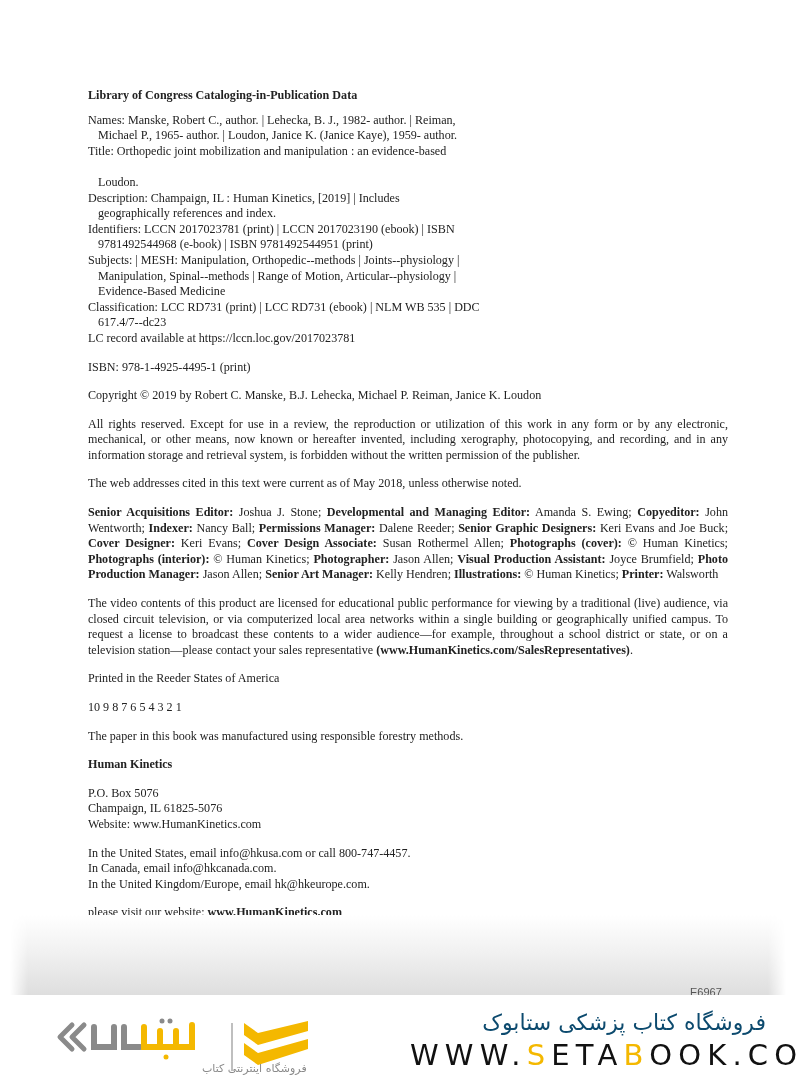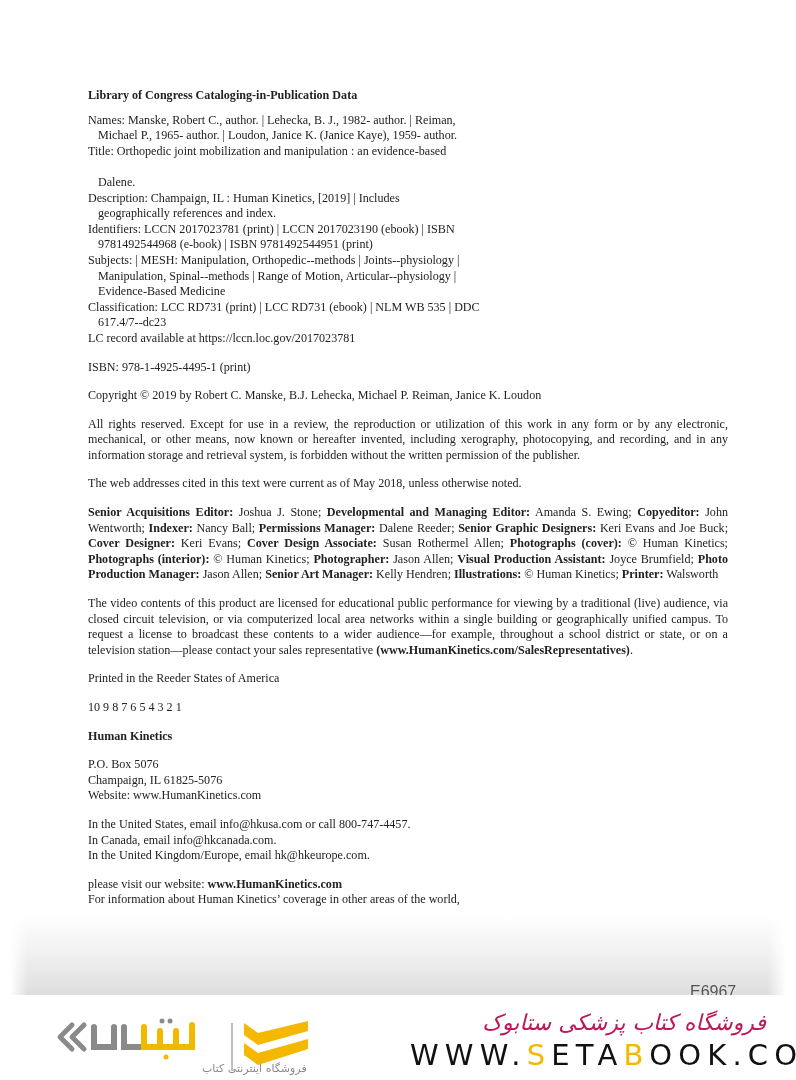--- a/index.html
+++ b/index.html
@@ -21,65 +21,66 @@
   .justify { text-align: justify; }
   b { font-weight: bold; text-align: center; }
   .lines div { white-space: nowrap; }
   .shadow {
     position: absolute; left: 10px; top: 915px; width: 776px; height: 80px;
     background: linear-gradient(to bottom, #ffffff 0%, #f3f3f3 40%, #dedede 100%);
     -webkit-mask-image: linear-gradient(to right, transparent 0, #000 18px, #000 758px, transparent 776px);
   }
   .code {
     position: absolute; left: 690px; top: 985px; font-family: "Liberation Sans", sans-serif;
-    font-size: 16px; color: #555; height: 10px; overflow: hidden; line-height: 14px;
+    font-size: 11px; color: #555; height: 10px; overflow: hidden; line-height: 14px;
   }
   .banner {
     position: absolute; left: 0; top: 995px; width: 796px; height: 85px; background: #fff;
   }
   .logo { position: absolute; left: 52px; top: 1017px; width: 260px; height: 58px; }
   .fa-line {
     position: absolute; right: 30px; top: 1010px; font-family: "DejaVu Sans", sans-serif;
-    font-size: 22px; color: #be185d; direction: rtl; font-style: italic;
+    font-size: 22px; color: #0c4a6e; direction: rtl;
   }
   .url {
     position: absolute; left: 410px; top: 1038px; font-family: "DejaVu Sans", sans-serif;
     font-size: 29px; letter-spacing: 6.2px; color: #111;
   }
   .url .hl { color: #f4b800; }
 </style>
 </head>
 <body>
 
 <div class="page">
   <div class="content">
     <div class="cip-title">Library of Congress Cataloging-in-Publication Data</div>
     <div class="cip-block">
       <div class="hang"><span>Names: Manske, Robert C., author. | Lehecka, B. J., 1982- author. | Reiman,</span><br><span>Michael P., 1965- author. | Loudon, Janice K. (Janice Kaye), 1959- author.</span></div>
-      <div class="hang"><span>Title: Orthopedic joint mobilization and manipulation : an evidence-based</span><br><br><span>Dalene.</span></div>
+      <div class="hang"><span>Title: Orthopedic joint mobilization and manipulation : an evidence-based</span><br><br><span>Loudon.</span></div>
       <div class="hang"><span>Description: Champaign, IL : Human Kinetics, [2019] | Includes</span><br><span>geographically references and index.</span></div>
       <div class="hang"><span>Identifiers: LCCN 2017023781 (print) | LCCN 2017023190 (ebook) | ISBN</span><br><span>9781492544968 (e-book) | ISBN 9781492544951 (print)</span></div>
       <div class="hang"><span>Subjects: | MESH: Manipulation, Orthopedic--methods | Joints--physiology |</span><br><span>Manipulation, Spinal--methods | Range of Motion, Articular--physiology |</span><br><span>Evidence-Based Medicine</span></div>
       <div class="hang"><span>Classification: LCC RD731 (print) | LCC RD731 (ebook) | NLM WB 535 | DDC</span><br><span>617.4/7--dc23</span></div>
       <div>LC record available at https://lccn.loc.gov/2017023781</div>
     </div>
 
     <div class="para">ISBN: 978-1-4925-4495-1 (print)</div>
     <div class="para">Copyright © 2019 by Robert C. Manske, B.J. Lehecka, Michael P. Reiman, Janice K. Loudon</div>
     <div class="para justify">All rights reserved. Except for use in a review, the reproduction or utilization of this work in any form or by any electronic, mechanical, or other means, now known or hereafter invented, including xerography, photocopying, and recording, and in any information storage and retrieval system, is forbidden without the written permission of the publisher.</div>
     <div class="para">The web addresses cited in this text were current as of May 2018, unless otherwise noted.</div>
 
     <div class="para justify">
       <b>Senior Acquisitions Editor:</b><span> Joshua J. Stone; </span><b>Developmental and Managing Editor:</b><span> Amanda S. Ewing; </span><b>Copyeditor:</b><span> John Wentworth; </span><b>Indexer:</b><span> Nancy Ball; </span><b>Permissions Manager:</b><span> Dalene Reeder; </span><b>Senior Graphic Designers:</b><span> Keri Evans and Joe Buck; </span><b>Cover Designer:</b><span> Keri Evans; </span><b>Cover Design Associate:</b><span> Susan Rothermel Allen; </span><b>Photographs (cover):</b><span> © Human Kinetics; </span><b>Photographs (interior):</b><span> © Human Kinetics; </span><b>Photographer:</b><span> Jason Allen; </span><b>Visual Production Assistant:</b><span> Joyce Brumfield; </span><b>Photo Production Manager:</b><span> Jason Allen; </span><b>Senior Art Manager:</b><span> Kelly Hendren; </span><b>Illustrations:</b><span> © Human Kinetics; </span><b>Printer:</b><span> Walsworth</span>
     </div>
 
     <div class="para justify"><span>The video contents of this product are licensed for educational public performance for viewing by a traditional (live) audience, via closed circuit television, or via computerized local area networks within a single building or geographically unified campus. To request a license to broadcast these contents to a wider audience—for example, throughout a school district or state, or on a television station—please contact your sales representative </span><b>(www.HumanKinetics.com/SalesRepresentatives)</b><span>.</span></div>
 
     <div class="para">Printed in the Reeder States of America</div>
     <div class="para">10 9 8 7 6 5 4 3 2 1</div>
+    <div class="para">The paper in this book was manufactured using responsible forestry methods.</div>
     <div class="para"><b>Human Kinetics</b></div>
 
     <div class="para lines">
       <div>P.O. Box 5076</div>
       <div>Champaign, IL 61825-5076</div>
       <div>Website: www.HumanKinetics.com</div>
     </div>
     <div class="para lines">
       <div>In the United States, email info@hkusa.com or call 800-747-4457.</div>
       <div>In Canada, email info@hkcanada.com.</div>

